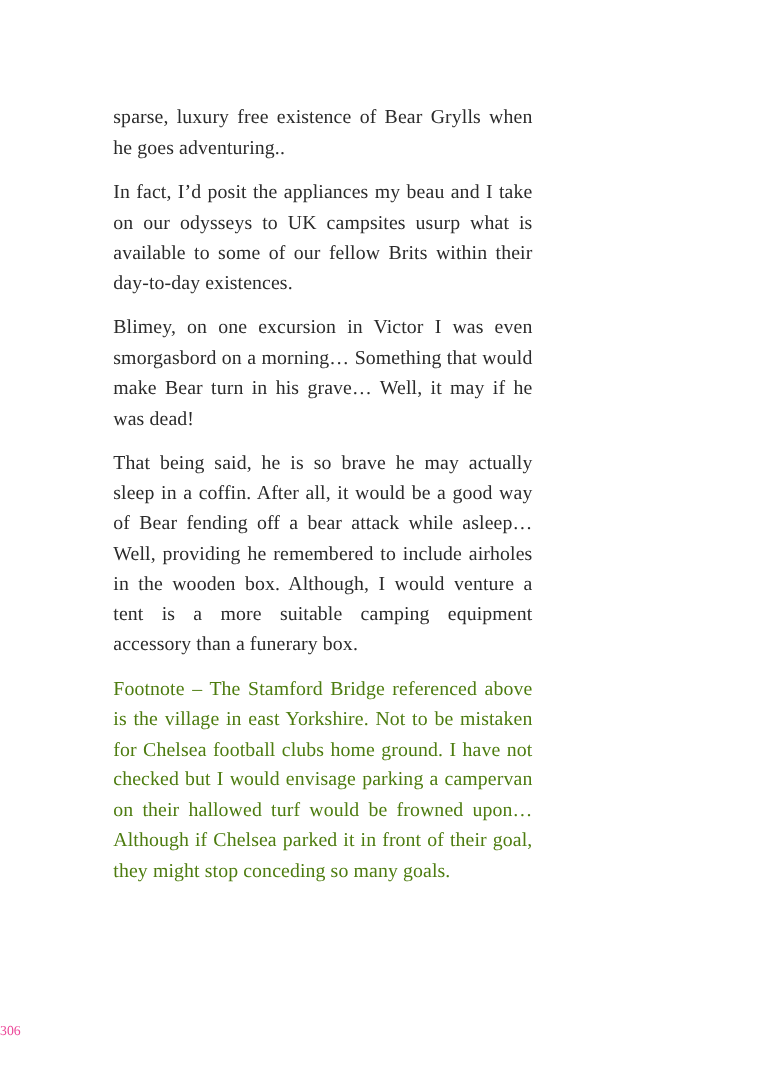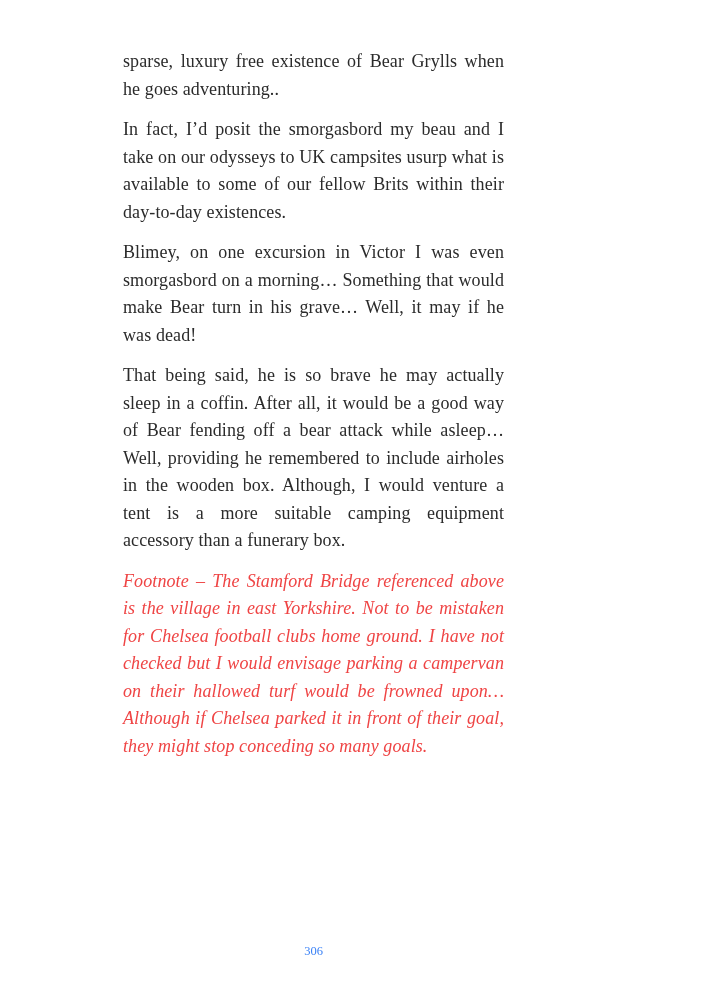--- a/index.html
+++ b/index.html
@@ -12,55 +12,52 @@
     background: #ffffff;
     font-family: "Liberation Serif", serif;
     color: #2b2b2b;
     position: relative;
     overflow: hidden;
   }
   .page {
     box-sizing: border-box;
     width: 587px;
     height: 992px;
-    padding: 48px 103px 0 103px;
+    padding: 93px 103px 0 103px;
     position: relative;
-    margin-left: 20px;
   }
   p.para {
     margin: 0 0 13px 0;
     font-size: 18px;
     line-height: 27.5px;
     text-align: justify;
     letter-spacing: 0.1px;
   }
   p.italic {
-    font-style: italic;
-    color: #ef4444;
+    color: #4d7c0f;
   }
   p.justify-last {
     text-align-last: justify;
   }
   .page-number {
     position: absolute;
     left: 0;
     right: 0;
-    bottom: 33px;
-    text-align: center;
+    bottom: 47px;
     font-size: 12.5px;
-    color: #3b82f6;
+    color: #ec4899;
   }
 </style>
 </head>
 <body>
 
 <div class="page">
   <p class="para">sparse, luxury free existence of Bear Grylls when he goes adventuring..</p>
 
-  <p class="para">In fact, I’d posit the smorgasbord my beau and I take on our odysseys to UK campsites usurp what is available to some of our fellow Brits within their day-to-day existences.</p>
+  <p class="para">In fact, I’d posit the appliances my beau and I take on our odysseys to UK campsites usurp what is available to some of our fellow Brits within their day-to-day existences.</p>
 
   <p class="para">Blimey, on one excursion in Victor I was even smorgasbord on a morning… Something that would make Bear turn in his grave… Well, it may if he was dead!</p>
 
   <p class="para">That being said, he is so brave he may actually sleep in a coffin. After all, it would be a good way of Bear fending off a bear attack while asleep… Well, providing he remembered to include airholes in the wooden box. Although, I would venture a tent is a more suitable camping equipment accessory than a funerary box.</p>
 
 
   <p class="para italic">Footnote – The Stamford Bridge referenced above is the village in east Yorkshire. Not to be mistaken for Chelsea football clubs home ground. I have not checked but I would envisage parking a campervan on their hallowed turf would be frowned upon… Although if Chelsea parked it in front of their goal, they might stop conceding so many goals.</p>
 
 
   <div class="page-number">306</div>

